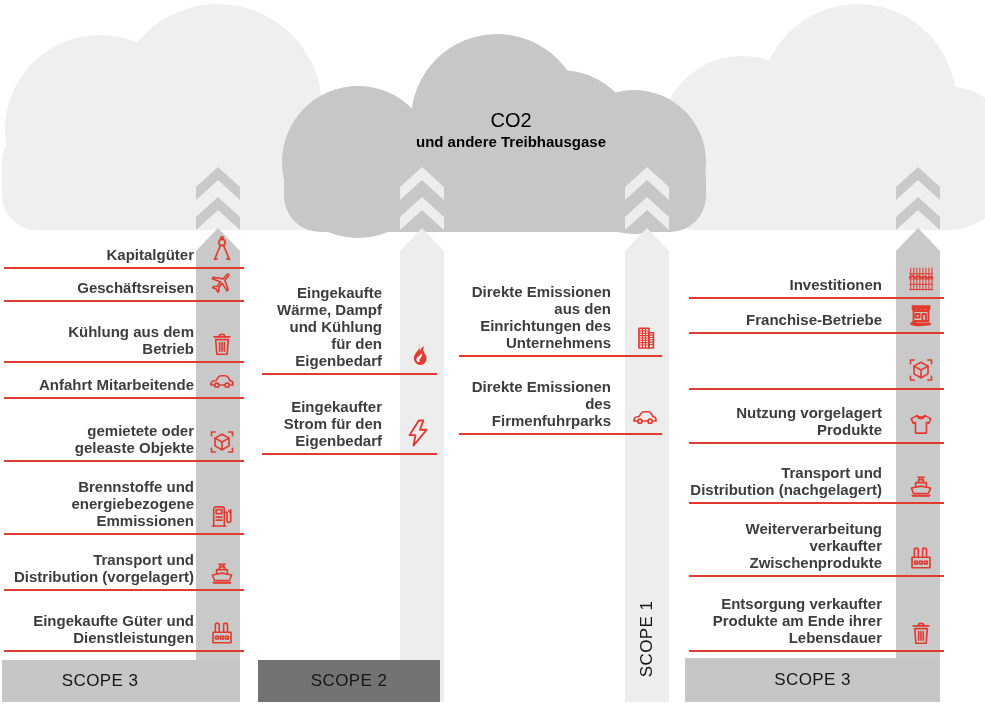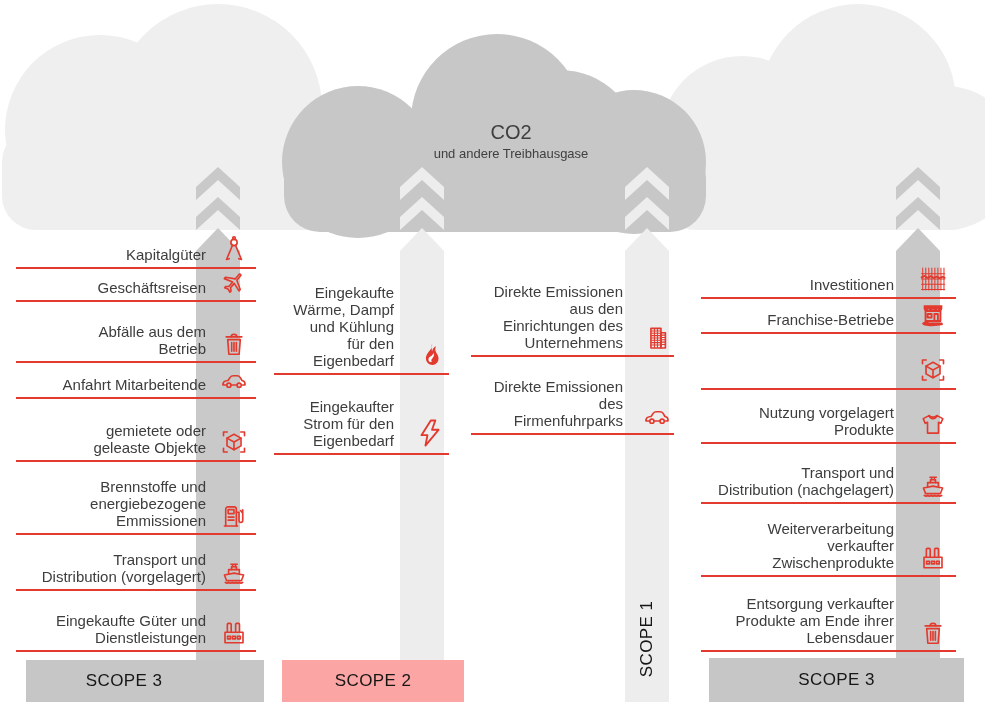--- a/index.html
+++ b/index.html
@@ -1,34 +1,34 @@
 <!DOCTYPE html>
 <html><head>
 <meta charset="utf-8">
 <style>
   html,body{margin:0;padding:0;background:#fff;}
   .stage{position:relative;width:985px;height:722px;overflow:hidden;background:#fff;
          font-family:"Liberation Sans", sans-serif;}
   svg.clouds{position:absolute;left:0;top:0;z-index:0;}
-  .co2{position:absolute;left:391px;top:120px;width:240px;text-align:center;z-index:3;color:#404040;}
+  .co2{position:absolute;left:391px;top:108px;width:240px;text-align:center;z-index:3;color:#000000;}
   .co2 .t1{font-size:20px;line-height:24px;}
-  .co2 .t2{font-size:13px;line-height:20px;}
+  .co2 .t2{font-size:15px;line-height:20px;font-weight:bold;}
   .pillar{position:absolute;top:251px;height:451px;width:44px;z-index:1;}
   .p-dark{background:#c9c9c9;}
   .p-light{background:#ededed;}
   .ptop{position:absolute;top:167px;z-index:1;}
-  .sbox{position:absolute;z-index:1;display:flex;align-items:center;justify-content:center;margin-left:24px;}
+  .sbox{position:absolute;z-index:1;display:flex;align-items:center;justify-content:center;}
   .sbox .slabel, .s1label span{font-size:17px;letter-spacing:.4px;color:#161615;}
   .b-dark{background:#c6c6c6;}
-  .b-light{background:#fca5a5;}
+  .b-light{background:#737373;}
   .s1label{position:absolute;left:625px;top:578px;width:44px;height:122px;z-index:2;
            display:flex;align-items:center;justify-content:center;}
   .s1label span{transform:rotate(-90deg);white-space:nowrap;}
   .col{position:absolute;top:0;z-index:2;}
-  .row{position:absolute;left:16px;width:100%;border-bottom:2px solid #e23a2e;}
+  .row{position:absolute;left:4px;width:100%;border-bottom:2px solid #e23a2e;font-weight:bold;}
   .lbl{position:absolute;bottom:4px;text-align:right;color:#3d3d3d;font-size:15px;
        line-height:17px;white-space:pre-line;}
   .ic{position:absolute;bottom:4px;line-height:0;}
   .ic svg{width:28px;height:28px;stroke:#e23a2e;fill:none;stroke-width:1.4;
           stroke-linecap:round;stroke-linejoin:round;}
   .ic svg.solid{stroke:none;fill:#e23a2e;}
   .col-left{left:0;width:240px;}
   .col-left .lbl{right:50px;}   .col-left .ic{right:8px;}
   .col-s2{left:258px;width:175px;}
   .col-s2 .lbl{right:55px;}     .col-s2 .ic{right:3px;}
@@ -201,21 +201,21 @@
             <use href="#i-compass"></use>
           </svg></span>
     </div>
     <div class="row" style="top:270px;height:30px">
       <div class="lbl">Geschäftsreisen</div>
       <span class="ic"><svg>
             <use href="#i-plane"></use>
           </svg></span>
     </div>
     <div class="row" style="top:313px;height:48px">
-      <div class="lbl">Abfälle aus dem
+      <div class="lbl">Kühlung aus dem
 Betrieb</div>
       <span class="ic"><svg>
             <use href="#i-trash"></use>
           </svg></span>
     </div>
     <div class="row" style="top:367px;height:30px">
       <div class="lbl">Anfahrt Mitarbeitende</div>
       <span class="ic"><svg>
             <use href="#i-car"></use>
           </svg></span>

